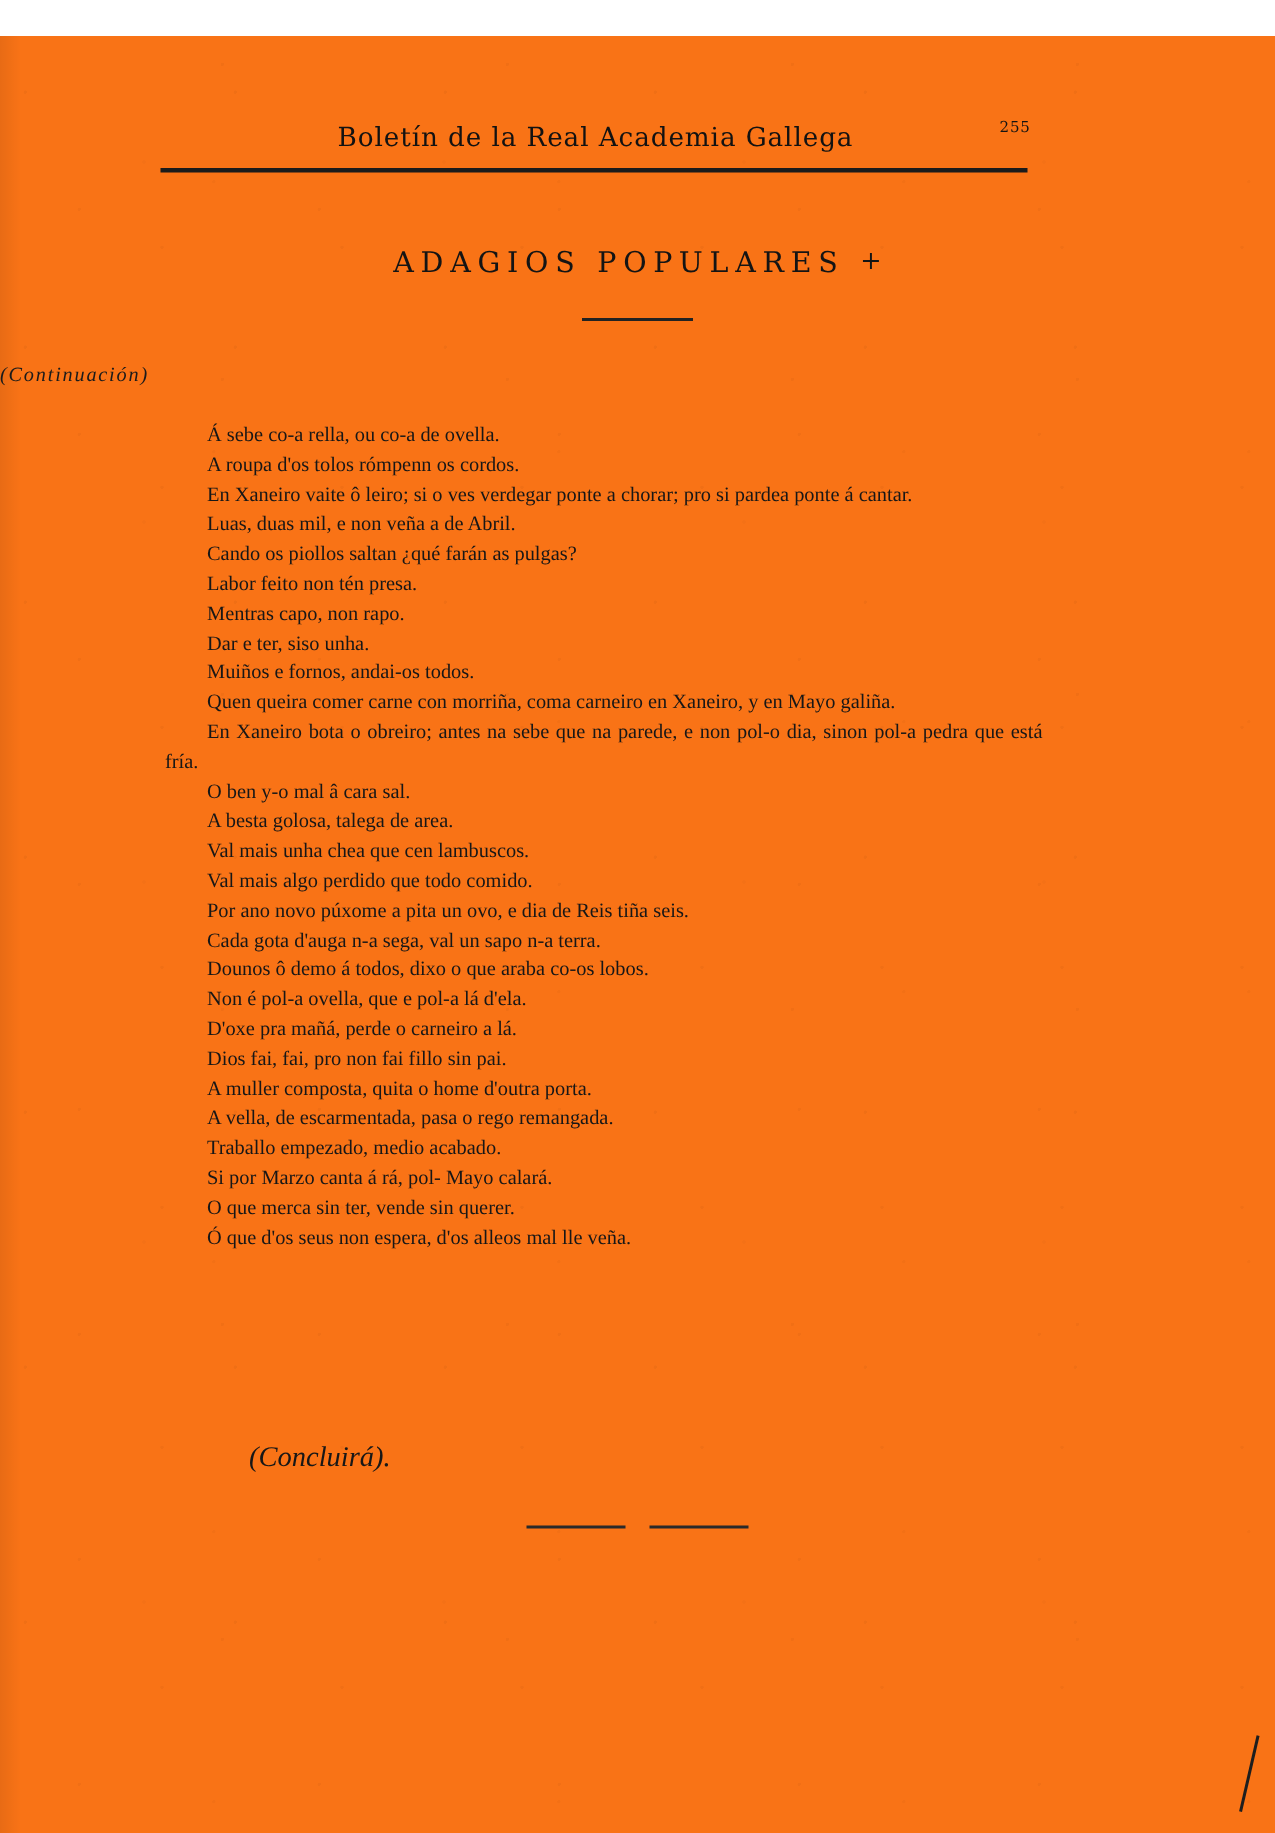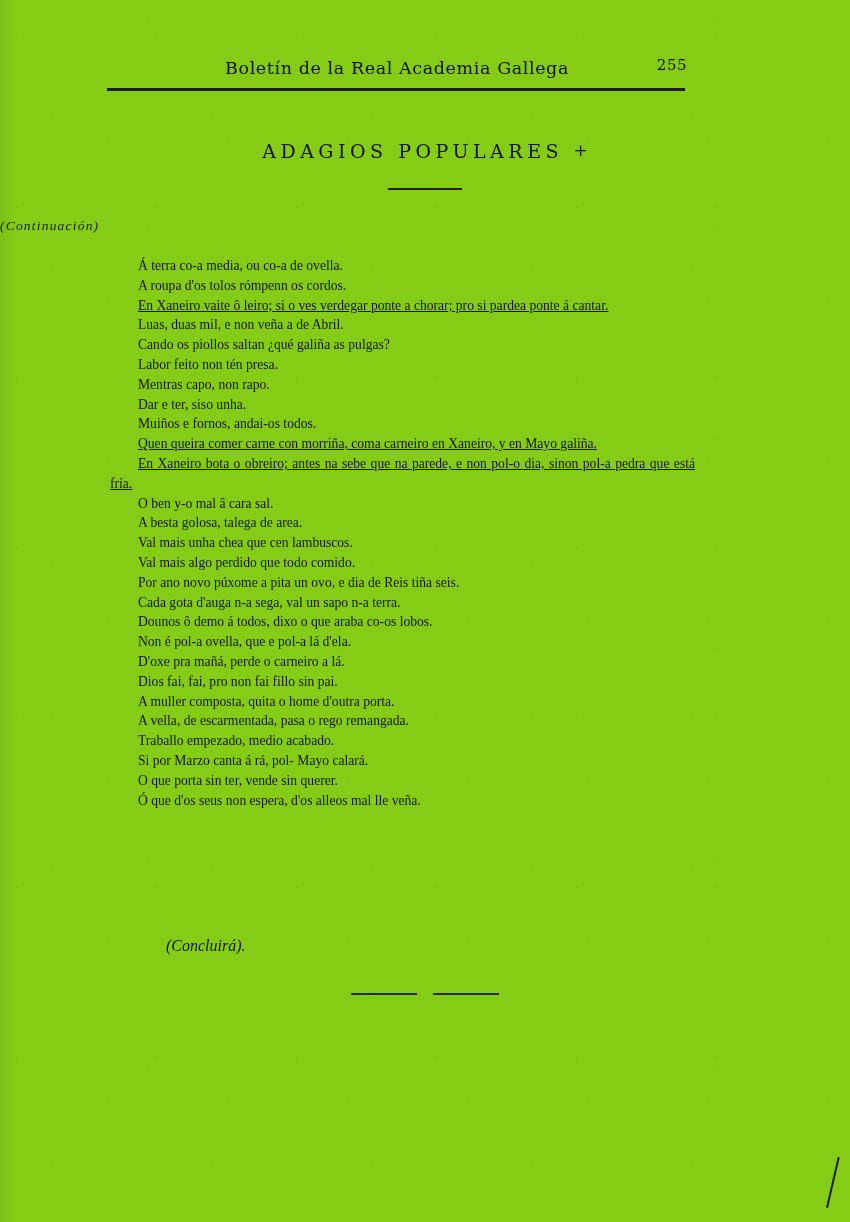--- a/index.html
+++ b/index.html
@@ -11,21 +11,22 @@
     width: 850px;
     height: 1222px;
     position: relative;
     font-family: "Liberation Serif", serif;
     color: #1a1a1a;
     overflow: hidden;
   }
   .page {
     position: absolute;
     inset: 0;
-    background: #84cc16;
+    background: #f97316;
+    margin-top: 24px;
   }
   
   .page::before {
     content: "";
     position: absolute;
     inset: 0;
     background:
       radial-gradient(circle at 12% 22%, rgba(0,0,0,0.035) 0 1px, transparent 1.2px),
       radial-gradient(circle at 78% 9%, rgba(0,0,0,0.03) 0 1px, transparent 1.2px),
       radial-gradient(circle at 33% 77%, rgba(0,0,0,0.03) 0 1px, transparent 1.2px),
@@ -50,21 +51,21 @@
     font-size: 17.5px;
     letter-spacing: 0.6px;
     color: #121212;
     white-space: nowrap;
   }
   .page-number {
     position: absolute;
     right: 0px;
     top: -2px;
     font-family: "DejaVu Serif", serif;
-    font-size: 15px;
+    font-size: 10px;
     letter-spacing: 0.5px;
     color: #131313;
   }
   .header-rule {
     position: absolute;
     left: 107px;
     top: 88px;
     width: 578px;
     height: 3px;
     background: #1b1b1b;
@@ -121,30 +122,29 @@
     color: #171717;
     text-align: justify;
   }
   .adage {
     margin: 0;
     text-indent: 28px;
     hyphens: none;
   }
   .adage.wrapping {
     text-align: justify;
-    text-decoration: underline;
   }
 
   .conclusion {
     position: absolute;
     left: 110px;
     top: 937px;
     font-family: "Liberation Serif", serif;
     font-style: italic;
-    font-size: 16px;
+    font-size: 19px;
     text-indent: 56px;
     color: #171717;
   }
 
   .foot-rules {
     position: absolute;
     left: 50%;
     transform: translateX(-50%);
     top: 993px;
     width: 148px;
@@ -202,46 +202,46 @@
   <div class="doc-title">
     <span>ADAGIOS POPULARES</span>
     <span class="dagger">+</span>
   </div>
 
   <div class="short-rule"></div>
 
   <div class="subtitle">(Continuación)</div>
 
   <div class="body-block">
-    <p class="adage">Á terra co-a media, ou co-a de ovella.</p>
+    <p class="adage">Á sebe co-a rella, ou co-a de ovella.</p>
     <p class="adage">A roupa d'os tolos rómpenn os cordos.</p>
     <p class="adage wrapping">En Xaneiro vaite ô leiro; si o ves verdegar ponte a chorar; pro si pardea ponte á cantar.</p>
     <p class="adage">Luas, duas mil, e non veña a de Abril.</p>
-    <p class="adage">Cando os piollos saltan ¿qué galiña as pulgas?</p>
+    <p class="adage">Cando os piollos saltan ¿qué farán as pulgas?</p>
     <p class="adage">Labor feito non tén presa.</p>
     <p class="adage">Mentras capo, non rapo.</p>
     <p class="adage">Dar e ter, siso unha.</p>
     <p class="adage">Muiños e fornos, andai-os todos.</p>
     <p class="adage wrapping">Quen queira comer carne con morriña, coma carneiro en Xaneiro, y en Mayo galiña.</p>
     <p class="adage wrapping">En Xaneiro bota o obreiro; antes na sebe que na parede, e non pol-o dia, sinon pol-a pedra que está fría.</p>
     <p class="adage">O ben y-o mal â cara sal.</p>
     <p class="adage">A besta golosa, talega de area.</p>
     <p class="adage">Val mais unha chea que cen lambuscos.</p>
     <p class="adage">Val mais algo perdido que todo comido.</p>
     <p class="adage">Por ano novo púxome a pita un ovo, e dia de Reis tiña seis.</p>
     <p class="adage">Cada gota d'auga n-a sega, val un sapo n-a terra.</p>
     <p class="adage">Dounos ô demo á todos, dixo o que araba co-os lobos.</p>
     <p class="adage">Non é pol-a ovella, que e pol-a lá d'ela.</p>
     <p class="adage">D'oxe pra mañá, perde o carneiro a lá.</p>
     <p class="adage">Dios fai, fai, pro non fai fillo sin pai.</p>
     <p class="adage">A muller composta, quita o home d'outra porta.</p>
     <p class="adage">A vella, de escarmentada, pasa o rego remangada.</p>
     <p class="adage">Traballo empezado, medio acabado.</p>
     <p class="adage">Si por Marzo canta á rá, pol- Mayo calará.</p>
-    <p class="adage">O que porta sin ter, vende sin querer.</p>
+    <p class="adage">O que merca sin ter, vende sin querer.</p>
     <p class="adage">Ó que d'os seus non espera, d'os alleos mal lle veña.</p>
   </div>
 
   <div class="conclusion">(Concluirá).</div>
 
   <div class="foot-rules">
     <span></span>
     <span></span>
   </div>
 

